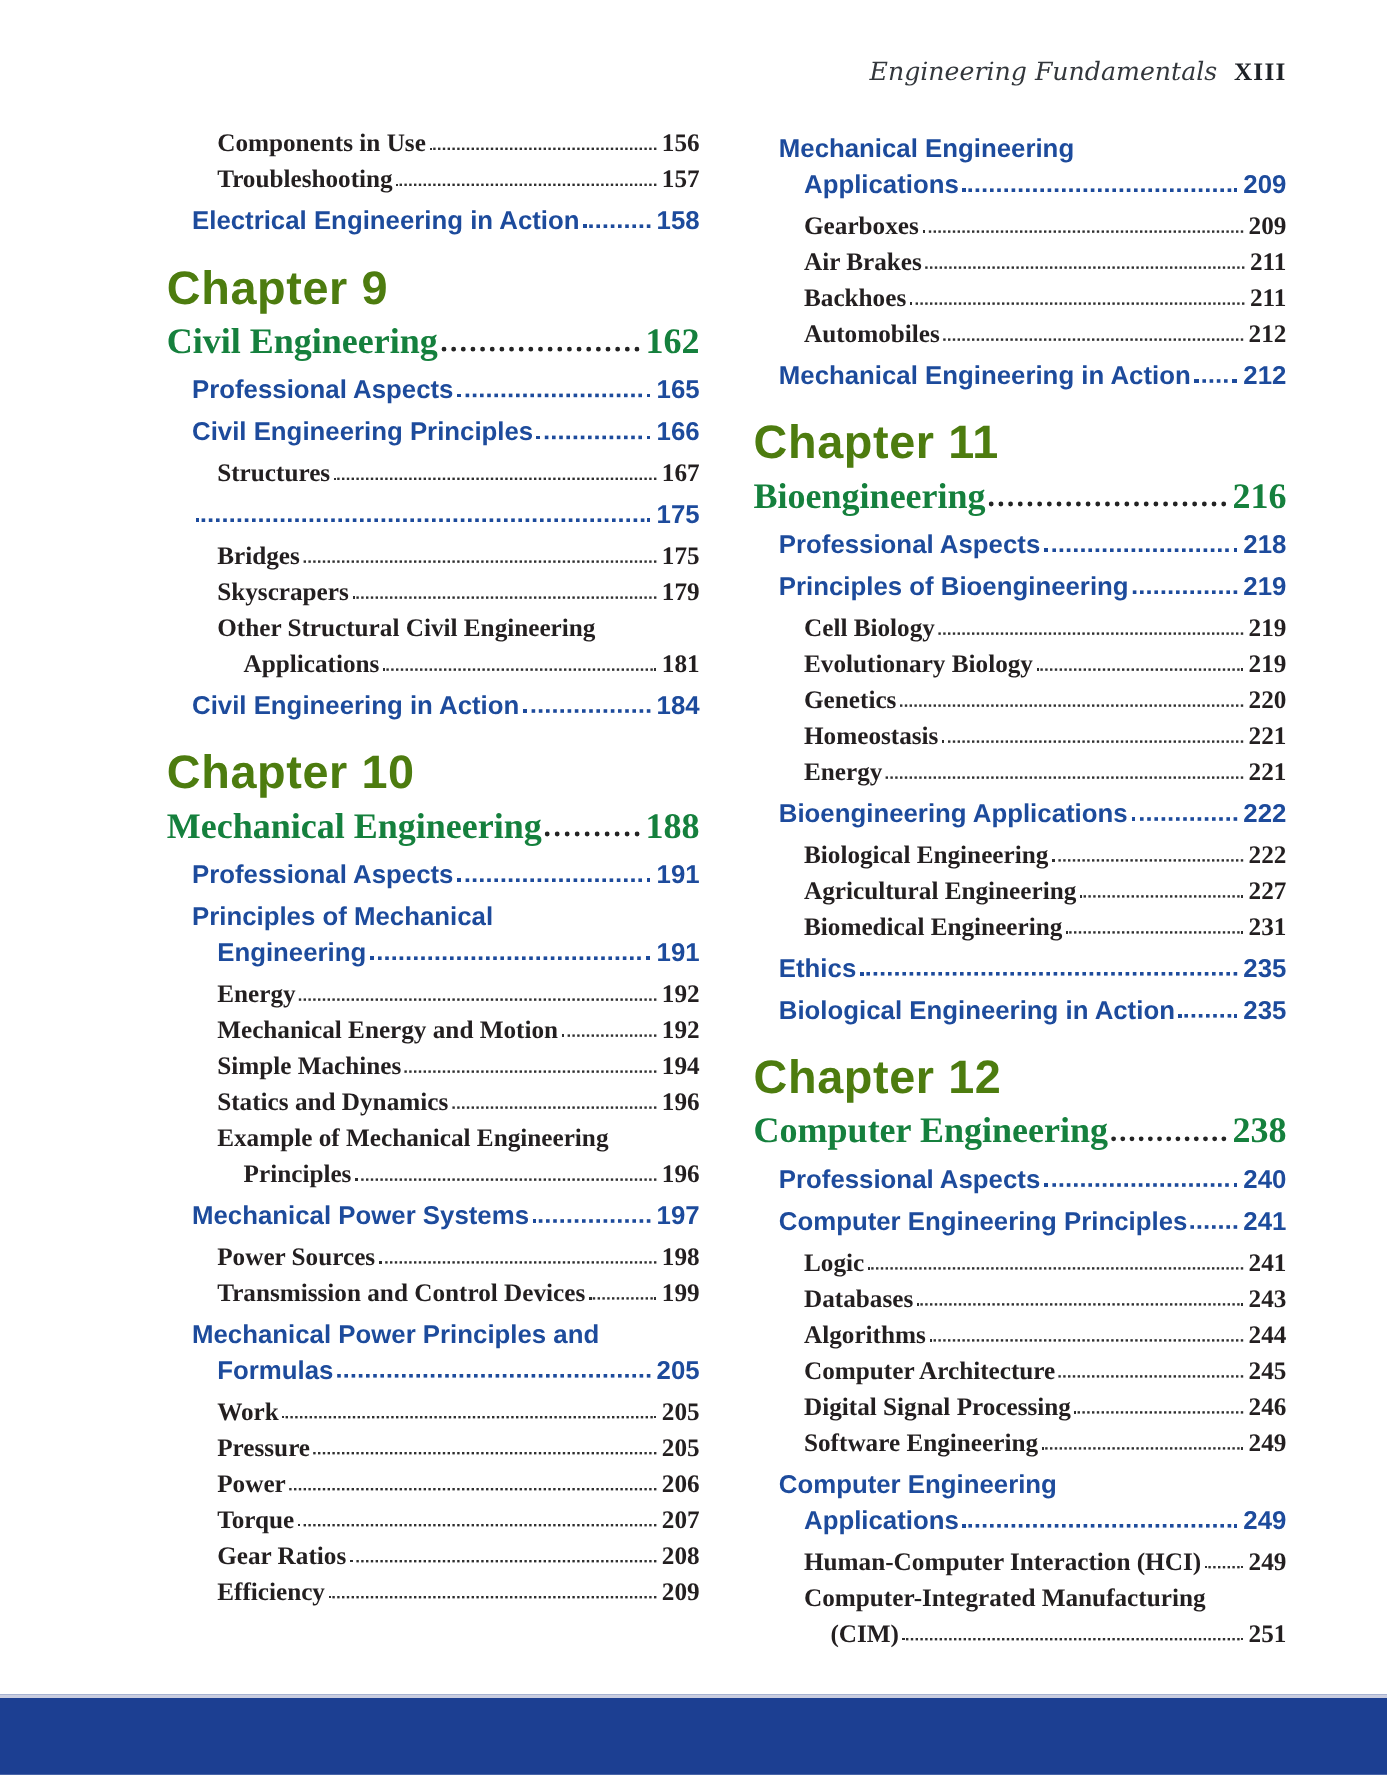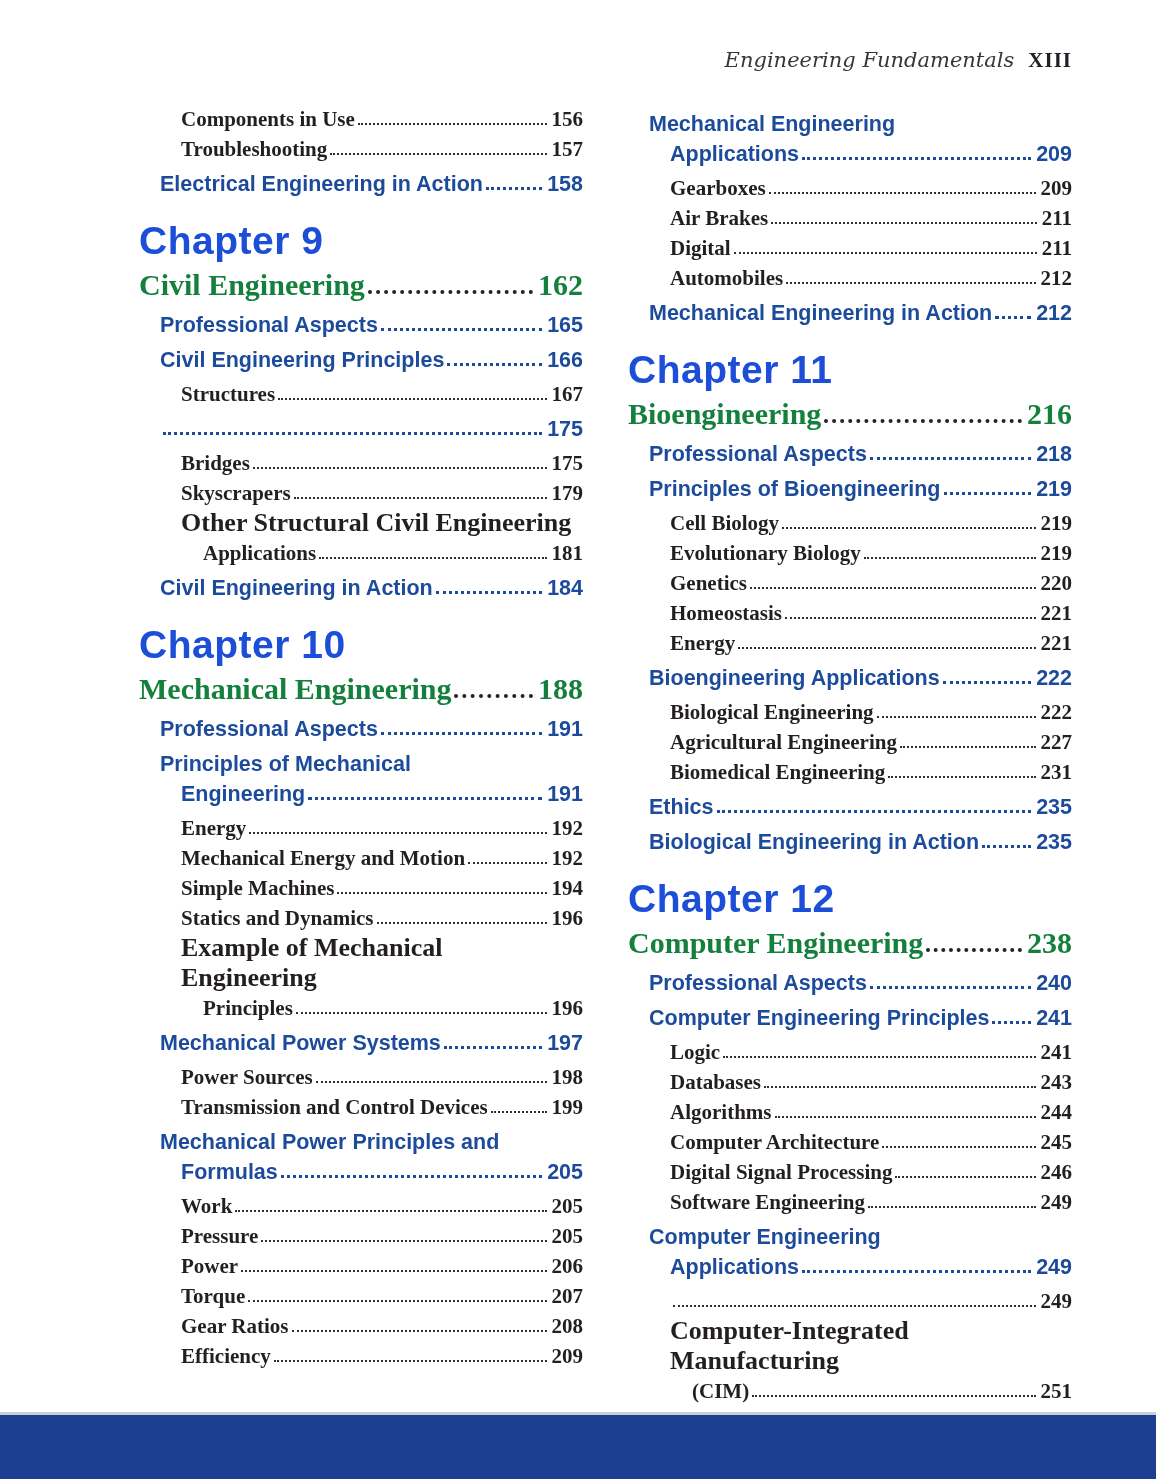--- a/index.html
+++ b/index.html
@@ -41,21 +41,21 @@
   
   .sub-row{
     margin-left:42px;
     font-size:21px;font-weight:700;
     line-height:30px;
     color:#231f20;
   }
   .sub-row .leader{border-bottom:2.5px dotted #2f2f2f;margin-bottom:5px;}
   .sub-block .line1{
     margin-left:42px;
-    font-size:26px;font-weight:700;line-height:30px;color:#231f20;
+    font-size:21px;font-weight:700;line-height:30px;color:#231f20;
   }
   .sub-block .cont{margin-left:64px;}
   
   .section-row{
     margin-left:21px;
     font-family:"Liberation Sans","DejaVu Sans",sans-serif;
     font-size:21.5px;font-weight:700;
     line-height:30px;
     color:#1d4b9c;
     margin-top:5px;margin-bottom:4px;
@@ -65,21 +65,21 @@
   .section-block .line1{
     margin-left:21px;
     font-family:"Liberation Sans","DejaVu Sans",sans-serif;
     font-size:21.5px;font-weight:700;line-height:30px;color:#1d4b9c;
   }
   .section-block .cont{margin-left:42px;margin-top:0;margin-bottom:0;}
   
   .chapter-heading{
     font-family:"Liberation Sans","DejaVu Sans",sans-serif;
     font-size:39px;font-weight:700;
-    color:#1d4ed8;
+    color:#4d7c0f;
     line-height:44px;
     margin-top:20px;margin-bottom:2px;
     letter-spacing:0.5px;
   }
   
   .title-row{
     font-size:30px;font-weight:700;
     line-height:40px;
     color:#15803d;
     margin-bottom:2px;
@@ -280,21 +280,21 @@
         <span class="lbl">Gearboxes</span>
         <span class="leader"></span>
         <span class="pg">209</span>
       </div>
       <div class="toc-row sub-row">
         <span class="lbl">Air Brakes</span>
         <span class="leader"></span>
         <span class="pg">211</span>
       </div>
       <div class="toc-row sub-row">
-        <span class="lbl">Digital</span>
+        <span class="lbl">Backhoes</span>
         <span class="leader"></span>
         <span class="pg">211</span>
       </div>
       <div class="toc-row sub-row">
         <span class="lbl">Automobiles</span>
         <span class="leader"></span>
         <span class="pg">212</span>
       </div>
       <div class="toc-row section-row">
         <span class="lbl">Mechanical Engineering in Action</span>
@@ -420,20 +420,21 @@
       </div>
       <div class="section-block">
         <div class="line1">Computer Engineering</div>
         <div class="toc-row section-row cont">
           <span class="lbl">Applications</span>
           <span class="leader"></span>
           <span class="pg">249</span>
         </div>
       </div>
       <div class="toc-row sub-row">
+        <span class="lbl">Human-Computer Interaction (HCI)</span>
         <span class="leader"></span>
         <span class="pg">249</span>
       </div>
       <div class="sub-block">
         <div class="line1">Computer-Integrated Manufacturing</div>
         <div class="toc-row sub-row cont">
           <span class="lbl">(CIM)</span>
           <span class="leader"></span>
           <span class="pg">251</span>
         </div>

